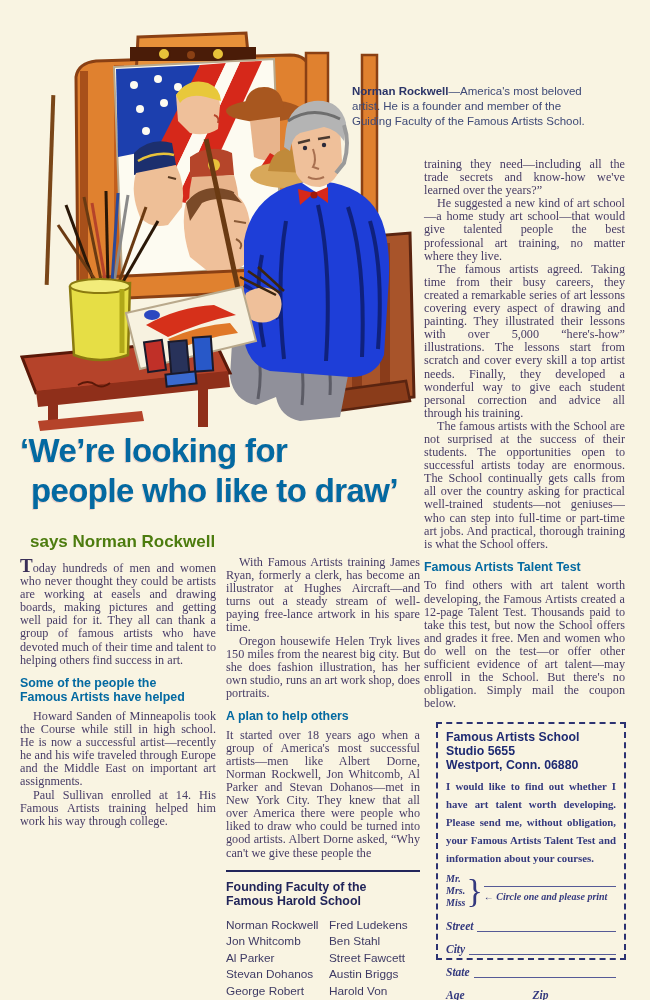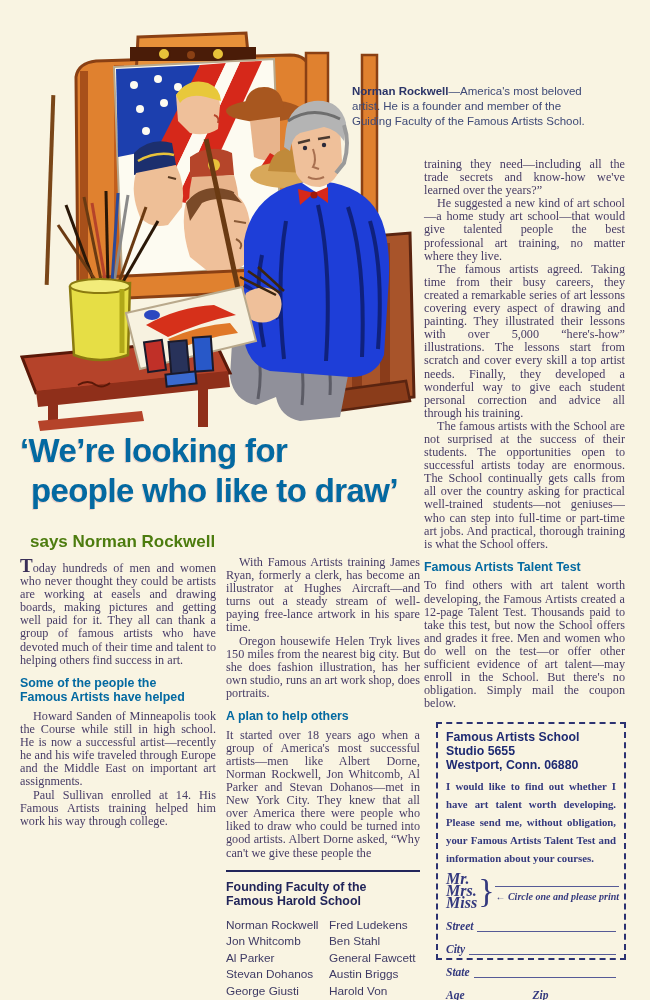--- a/index.html
+++ b/index.html
@@ -73,21 +73,21 @@
   }
   .coupon-head{
     font-family:"Liberation Sans", sans-serif;font-weight:bold;
     font-size:12.3px;line-height:1.13;color:#1e2a72;white-space:pre-line;
   }
   .coupon-body{
     font-weight:bold;font-size:10.8px;line-height:18px;
     text-align:justify;margin-top:4px;
   }
   .titles-row{display:flex;margin-top:6px;align-items:flex-start;}
-  .titles{font-style:italic;font-weight:bold;font-size:16px;line-height:12px;}
+  .titles{font-style:italic;font-weight:bold;font-size:10px;line-height:12px;}
   .brace{font-size:34px;font-weight:normal;line-height:36px;margin:0 1px;color:#34397e;}
   .note-col{flex:1;padding-top:4px;}
   .note-line{border-bottom:1.4px solid #565a96;height:9px;margin-bottom:4px;}
   .note-text{font-style:italic;font-weight:bold;font-size:10px;white-space:nowrap;}
   .field-row{display:flex;align-items:flex-end;margin-top:11px;
     font-style:italic;font-weight:bold;font-size:11.5px;line-height:12px;}
   .field-row .line{flex:1;border-bottom:1.4px solid #565a96;margin-left:4px;height:11px;}
   .field-row .line.short{flex:0 0 52px;}
   .field-row .zip{margin-left:12px;}
   .accreditation{
@@ -257,27 +257,27 @@
     <p>It started over 18 years ago when a group of America's most successful artists—men like Albert Dorne, Norman Rockwell, Jon Whitcomb, Al Parker and Stevan Dohanos—met in New York City. They knew that all over America there were people who liked to draw who could be turned into good artists. Albert Dorne asked, “Why can't we give these people the</p>
     <hr class="faculty-rule">
     <div class="faculty-title">Founding Faculty of the
 Famous Harold School</div>
     <div class="faculty-cols">
       <div class="fc1">
         <div>Norman Rockwell</div>
         <div>Jon Whitcomb</div>
         <div>Al Parker</div>
         <div>Stevan Dohanos</div>
-        <div>George Giusti</div>
+        <div>George Robert</div>
         <div>Peter Helck</div>
       </div>
       <div class="fc2">
         <div>Fred Ludekens</div>
         <div>Ben Stahl</div>
-        <div>General Fawcett</div>
+        <div>Street Fawcett</div>
         <div>Austin Briggs</div>
         <div>Harold Von Schmidt</div>
 
       </div>
     </div>
   </div>
 
   <div class="col col-right">
     <p>training they need—including all the trade secrets and know-how we've learned over the years?”</p>
     <p class="ind">He suggested a new kind of art school—a home study art school—that would give talented people the best professional art training, no matter where they live.</p>

